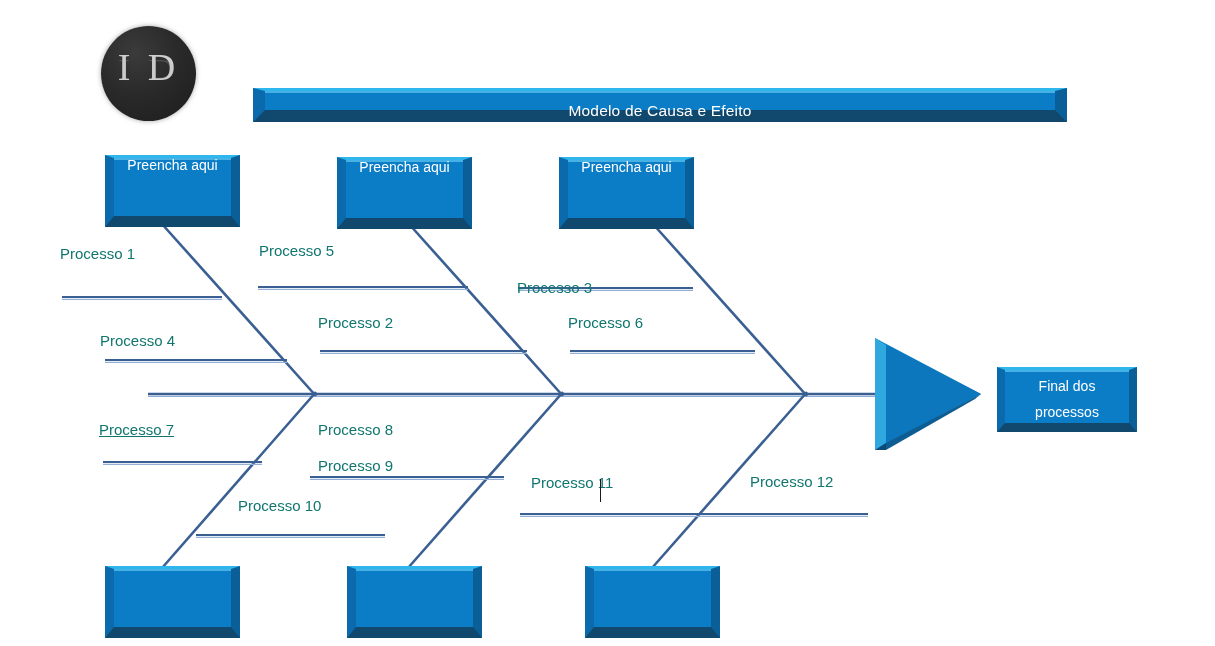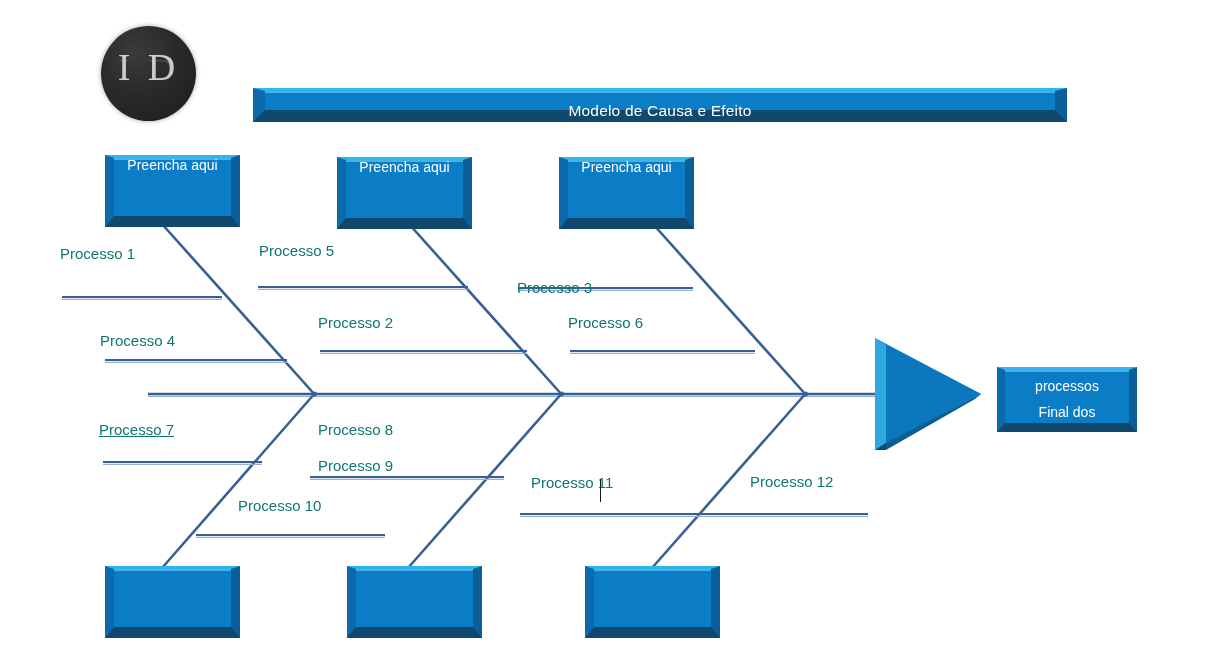--- a/index.html
+++ b/index.html
@@ -293,22 +293,22 @@
     <span class="inner-hl"></span>
     <span class="bevel-label"></span>
   </div>
   <div id="cat-box-6" class="bevel cat-box-bottom">
     <span class="inner-hl"></span>
     <span class="bevel-label"></span>
   </div>
 
   <div id="final-box" class="bevel">
     <span class="inner-hl"></span>
+    <span class="bevel-label">Final dos</span>
     <span class="bevel-label">processos</span>
-    <span class="bevel-label">Final dos</span>
   </div>
 
   <div class="proc-label" style="left:60px;  top:246px;">Processo 1</div>
   <div class="proc-label" style="left:259px; top:243px;">Processo 5</div>
   <div class="proc-label" style="left:517px; top:244px;margin-top:36px;">Processo 3</div>
   <div class="proc-label" style="left:100px; top:321px;margin-top:12px;">Processo 4</div>
   <div class="proc-label" style="left:318px; top:315px;">Processo 2</div>
   <div class="proc-label" style="left:568px; top:315px;">Processo 6</div>
   <div class="proc-label" style="left:99px;  top:422px;text-decoration:underline;">Processo 7</div>
   <div class="proc-label" style="left:318px; top:422px;">Processo 8</div>

